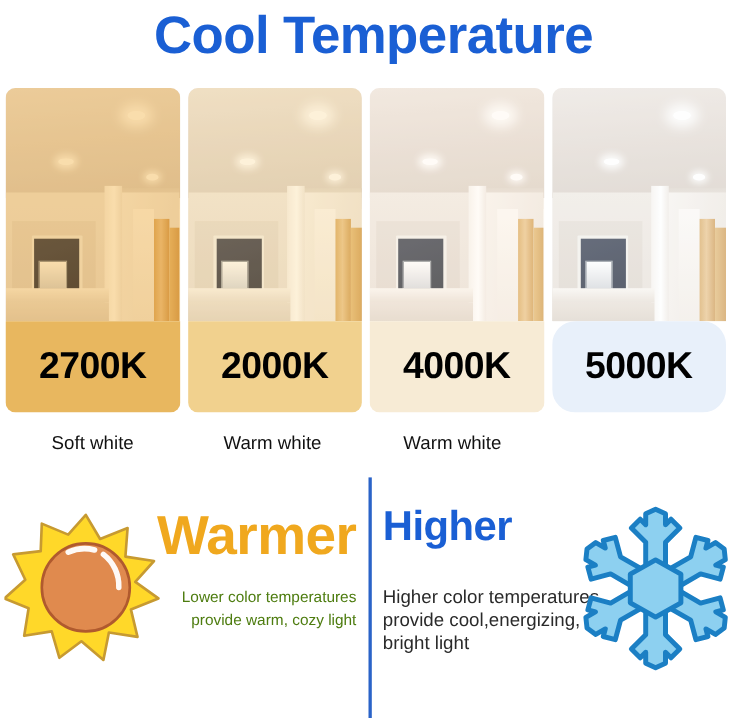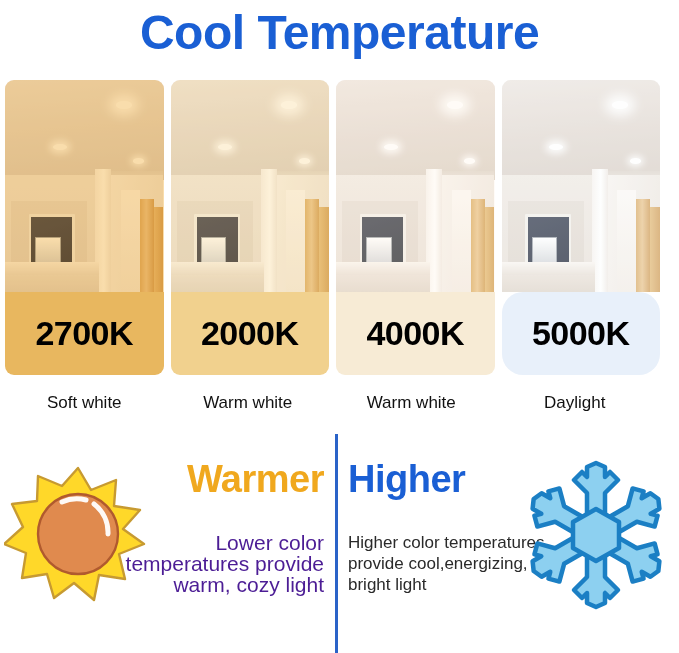--- a/index.html
+++ b/index.html
@@ -269,43 +269,43 @@
     left: 340px;
     top: 440px;
     width: 339px;
     height: 213px;
   }
 
   .heading-warm {
     position: absolute;
     top: 18px;
     right: 8px;
-    font-size: 38px;
+    font-size: 50px;
     font-weight: 700;
     color: #f0a81e;
     letter-spacing: -0.5px;
   }
   .heading-cool {
     position: absolute;
     top: 18px;
     left: 8px;
     font-size: 38px;
     font-weight: 700;
     color: #1a5fd4;
     letter-spacing: -0.5px;
   }
   .desc-warm {
     position: absolute;
     top: 92px;
     right: 8px;
     width: 200px;
     text-align: right;
-    font-size: 21px;
+    font-size: 14px;
     line-height: 21px;
-    color: #4c1d95;
+    color: #4d7c0f;
   }
   .desc-cool {
     position: absolute;
     top: 92px;
     left: 8px;
     width: 200px;
     text-align: left;
     font-size: 17px;
     line-height: 21px;
     color: #2a2a2a;
@@ -448,21 +448,20 @@
       <span>5000K</span>
     </div>
   </div>
 
 </div>
 
 <div id="caption-row">
   <div class="caption">Soft white</div>
   <div class="caption">Warm white</div>
   <div class="caption">Warm white</div>
-  <div class="caption">Daylight</div>
 </div>
 
 <div id="divider"></div>
 
 <div id="warm-section">
   <div id="sun-icon">
     <svg viewBox="0 0 148 148" width="148" height="148">
       <g transform="translate(74,74)">
         <path d="M 0,-66 L 13,-44 L 38,-54 L 36,-28 L 62,-24 L 45,-5 L 66,10 L 41,20 L 47,45 L 21,41 L 16,66 L -4,49 L -24,64 L -31,40 L -56,44 L -52,19 L -74,10 L -55,-7 L -66,-30 L -41,-33 L -40,-58 L -16,-48 Z" fill="#ffd829" stroke="#c79a31" stroke-width="2.4" stroke-linejoin="round"></path>
         <circle cx="0" cy="0" r="40" fill="#e08a4e" stroke="#b05a2e" stroke-width="2.4"></circle>

